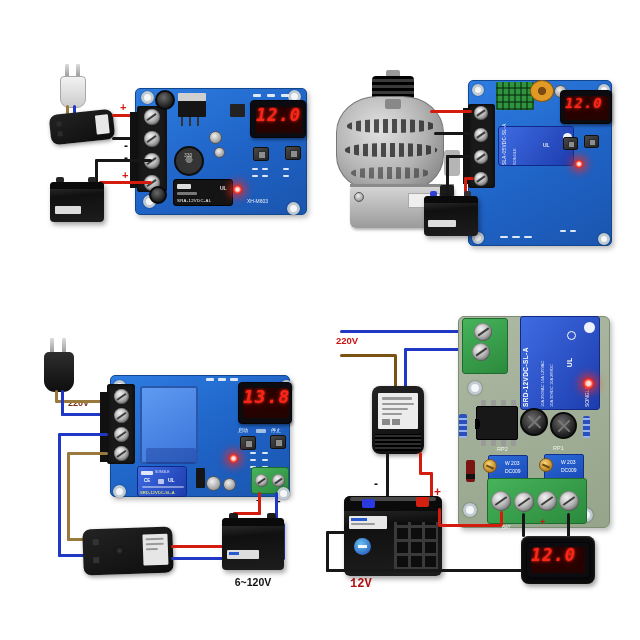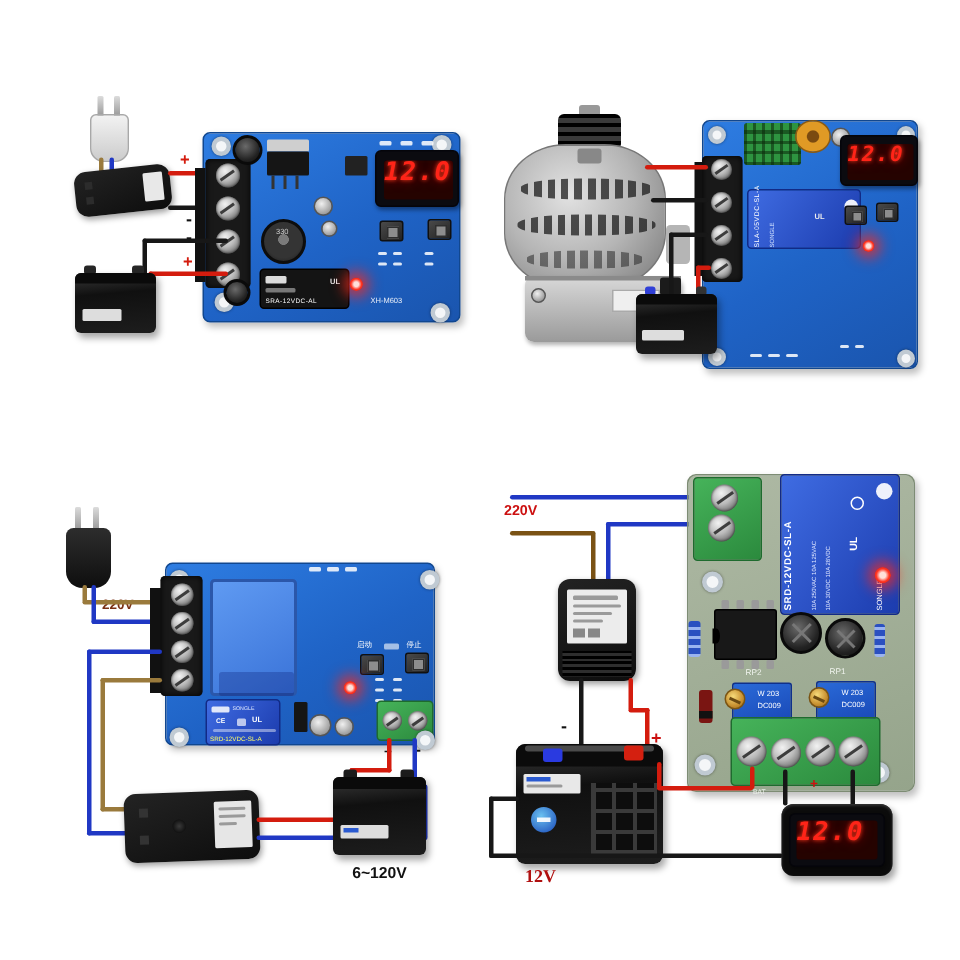--- a/index.html
+++ b/index.html
@@ -213,20 +213,25 @@
     <i class="screw" style="left:114px;top:389px;width:15px;height:15px"></i>
     <i class="screw" style="left:114px;top:408px;width:15px;height:15px"></i>
     <i class="screw" style="left:114px;top:427px;width:15px;height:15px"></i>
     <i class="screw" style="left:114px;top:446px;width:15px;height:15px"></i>
     <div class="xfmr" style="left:140px;top:386px;width:58px;height:78px">
       <div style="left:4px;top:60px;width:50px;height:16px;background:rgba(10,30,120,.3);border-radius:2px"></div>
     </div>
     <i class="sk" style="left:206px;top:378px;width:8px;height:3px"></i>
     <i class="sk" style="left:218px;top:378px;width:8px;height:3px"></i>
     <i class="sk" style="left:230px;top:378px;width:8px;height:3px"></i>
+    <div class="bezel" style="left:238px;top:382px;width:54px;height:42px">
+      <div class="dface" style="left:4px;top:5px;width:46px;height:30px">
+        <span class="dig" style="font-size:18px">13.8</span>
+      </div>
+    </div>
     <span class="t" style="left:238px;top:428px;font-size:5px;color:#ffffff">启动</span>
     <span class="t" style="left:271px;top:428px;font-size:5px;color:#ffffff">停止</span>
     <i class="sk" style="left:256px;top:429px;width:10px;height:4px;opacity:.7"></i>
     <div class="tact" style="left:240px;top:436px;width:16px;height:14px">
         <i class="tcap" style="left:4px;top:3px;width:8px;height:8px"></i>
       </div>
     <div class="tact" style="left:270px;top:435px;width:16px;height:14px">
         <i class="tcap" style="left:4px;top:3px;width:8px;height:8px"></i>
       </div>
     <i class="led" style="left:229px;top:454px;width:9px;height:9px"></i>
@@ -382,21 +387,21 @@
       <div style="left:72px;top:1px;width:13px;height:10px;background:#d42010;border-radius:2px"></div>
       <div style="left:5px;top:20px;width:38px;height:13px;background:#e8e8e8;border-radius:1px">
         <i style="left:2px;top:2px;width:16px;height:3px;background:#2a5ad0"></i>
         <i class="skg" style="left:2px;top:7px;width:24px;height:2px"></i>
       </div>
       <div style="left:10px;top:42px;width:17px;height:17px;border-radius:50%;background:radial-gradient(circle at 40% 35%,#6ac0f0,#1848b8)">
         <i style="left:4px;top:7px;width:9px;height:3px;background:rgba(255,255,255,.9)"></i>
       </div>
       <div style="left:50px;top:26px;width:44px;height:48px;background:repeating-linear-gradient(90deg,#3a3a3a 0 3px,rgba(0,0,0,0) 3px 14px),repeating-linear-gradient(0deg,#3a3a3a 0 3px,rgba(0,0,0,0) 3px 14px),#0d0d0d"></div>
     </div>
-    <span class="t" style="left:350px;top:578px;font-size:12px;font-weight:bold;font-family:Liberation Serif, serif;color:#b01010">12V</span>
+    <span class="t" style="left:350px;top:578px;font-size:12px;font-weight:bold;font-family:Liberation Mono, monospace;color:#b01010">12V</span>
     <i class="wh c-blk" style="left:326px;top:531px;width:20px"></i>
     <i class="wv c-blk" style="left:326px;top:531px;height:41px"></i>
     <i class="wh c-blk" style="left:326px;top:569px;width:196px"></i>
     <i class="wv c-red" style="left:438px;top:508px;height:18px"></i>
     <i class="wh c-red" style="left:438px;top:524px;width:64px"></i>
     <i class="wv c-red" style="left:500px;top:511px;height:15px"></i>
     <i class="wv c-blk" style="left:522px;top:513px;height:24px"></i>
     <i class="wv c-blk" style="left:567px;top:513px;height:24px"></i>
     <div style="left:521px;top:536px;width:74px;height:48px;background:#0c0c0c;border-radius:8px;box-shadow:inset 0 1px 2px #3a3a3a,2px 3px 4px rgba(0,0,0,.35)">
       <div class="bezel" style="left:5px;top:6px;width:64px;height:36px">

